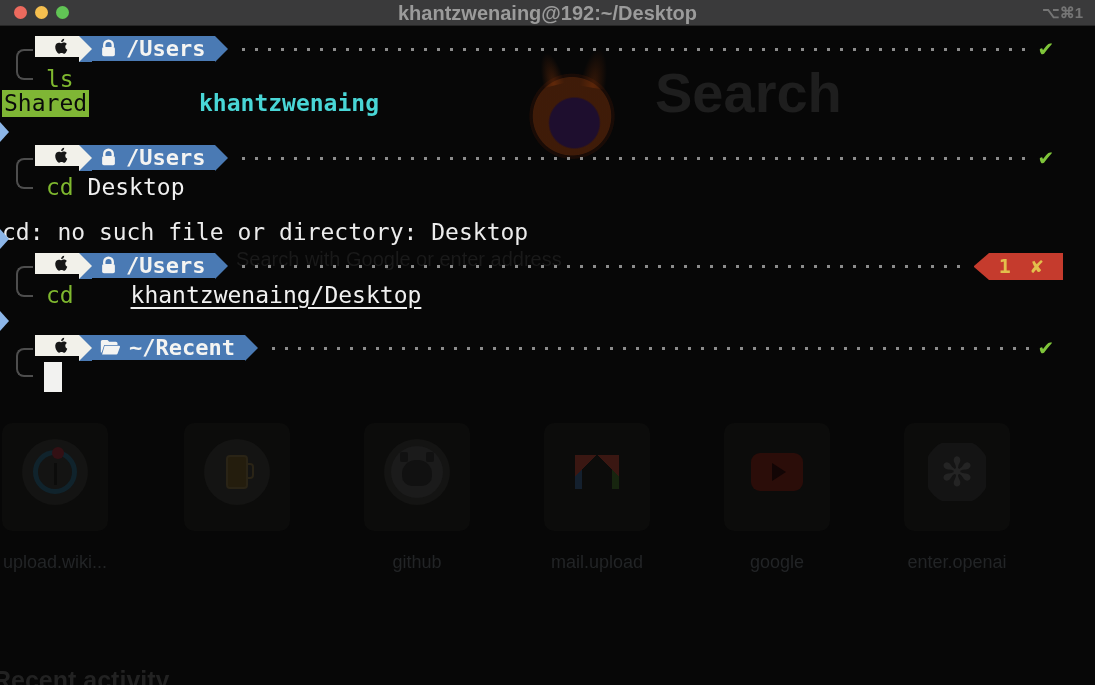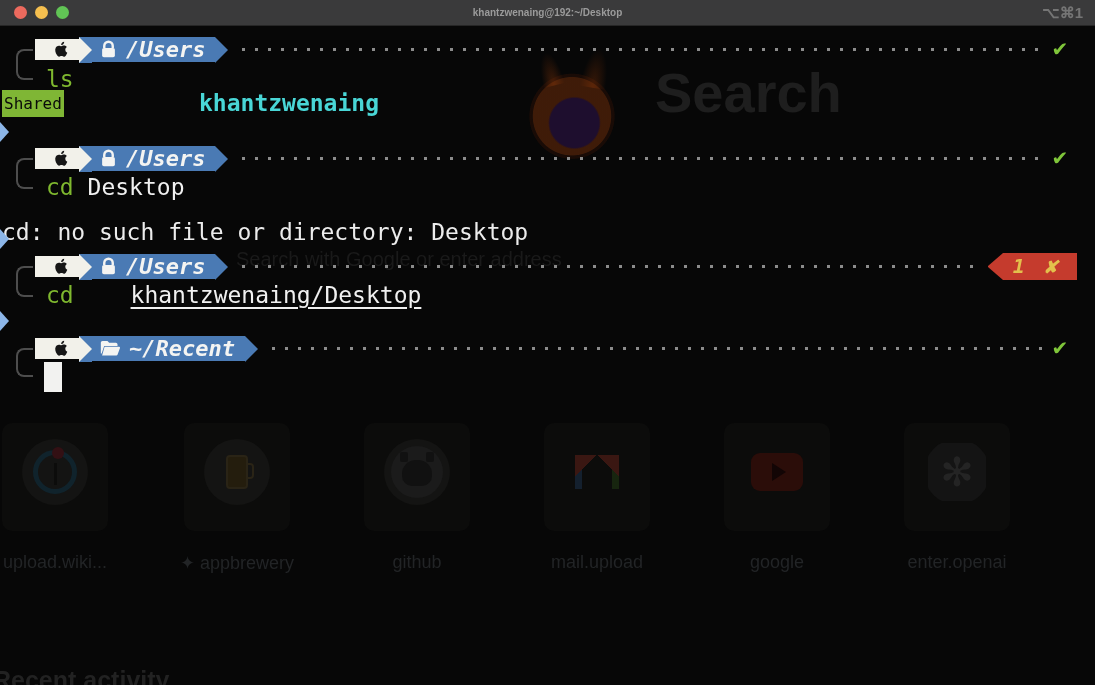--- a/index.html
+++ b/index.html
@@ -14,21 +14,21 @@
     background:#3a3a3b; border-bottom:1px solid #262626;
     display:flex; align-items:center;
   }
   .traffic { display:flex; gap:8px; margin-left:14px; }
   .light { width:13px; height:13px; border-radius:50%; }
   .light.red { background:#ec6a5e; }
   .light.yellow { background:#f5bf4f; }
   .light.green { background:#61c455; }
   .tb-title {
     position:absolute; left:0; right:0; text-align:center;
-    color:#9b9b9b; font-weight:bold; font-size:10px; line-height:26px;
+    color:#9b9b9b; font-weight:bold; font-size:20px; line-height:26px;
   }
   .tb-shortcut {
     position:absolute; right:12px; top:0; line-height:26px;
     color:#757575; font-weight:bold; font-size:15px;
   }
   
   .bg { position:absolute; top:26px; left:0; right:0; bottom:0; }
   .ff-logo {
     position:absolute; left:511px; top:32px; width:122px; height:112px;
     border-radius:50%;
@@ -79,21 +79,21 @@
   .g-gmail .vee { position:absolute; left:0; top:0; width:44px; height:22px;
     background:linear-gradient(135deg, #3a1712 48%, transparent 49%) left/50% 100% no-repeat,
                linear-gradient(225deg, #3a1712 48%, transparent 49%) right/50% 100% no-repeat; }
   .g-yt { width:52px; height:38px; border-radius:9px; background:#2b0d09; display:flex; align-items:center; justify-content:center; }
   .g-yt::after { content:""; border-left:14px solid #120505; border-top:9px solid transparent; border-bottom:9px solid transparent; margin-left:3px; }
   .g-openai { width:58px; height:58px; border-radius:12px; background:#141414; display:flex; align-items:center; justify-content:center; }
   .g-openai span { color:#242424; font-size:40px; line-height:1; }
   .tile.t-yt .circ, .tile.t-gmail .circ, .tile.t-openai .circ { background:transparent; }
   
   .term { position:absolute; inset:26px 0 0 0; font-family:"DejaVu Sans Mono", monospace; }
-  .prow { position:absolute; left:35px; right:18px; height:27px; display:flex; align-items:center;font-style:italic; }
+  .prow { position:absolute; left:35px; right:32px; height:27px; display:flex; align-items:flex-start; }
   .seg-white { background:#f2f1ea; display:flex; align-items:center; padding:0 8px 0 18px; }
   .arr-w { width:0; border-top:13.5px solid transparent; border-bottom:13.5px solid transparent; border-left:13px solid #f2f1ea; background:#4a7ab4; }
   .seg-blue { background:#4a7ab4; display:flex; align-items:center; gap:9px; padding:0 10px 0 8px;
     color:#f4f4f2; font-weight:bold; font-size:22px; }
   .arr-b { width:0; border-top:13.5px solid transparent; border-bottom:13.5px solid transparent; border-left:13px solid #4a7ab4; }
   .dots { flex:1; margin-left:7px; align-self:stretch;
     background-image:radial-gradient(circle, #8c8c8c 1.6px, transparent 1.9px);
     background-size:13px 27px; background-position:2px center; background-repeat:repeat-x; }
   .stat-ok { width:34px; text-align:center; color:#7fc53a; font-size:20px; font-weight:bold;
     font-family:"DejaVu Sans", sans-serif; line-height:27px; }
@@ -101,21 +101,21 @@
   .err-tip { width:0; border-top:13.5px solid transparent; border-bottom:13.5px solid transparent; border-right:15px solid #c53b2d; }
   .err-body { background:#c53b2d; color:#e3c04c; font-weight:bold; font-size:20px; line-height:27px; padding:0 16px 0 10px; letter-spacing:4px; }
   .apple-svg { width:18px; height:21px; fill:#161616; }
   .lock-svg { width:17px; height:19px; }
   .folder-svg { width:20px; height:17px; fill:#f4f4f2; }
   .bracket { position:absolute; left:16px; width:17px; border:2px solid #4d4d4d; border-right:none;
     border-radius:8px 0 0 8px; }
   .cmdline { position:absolute; left:46px; height:27px; line-height:27px; font-size:23px; color:#f0f0f0; white-space:pre; }
   .cmd-green { color:#7fb82f; }
   .outline { position:absolute; left:2px; height:27px; line-height:27px; font-size:23px; color:#ececec; white-space:pre; }
-  .shared-box { position:absolute; left:2px; height:27px; line-height:27px; font-size:16px;
+  .shared-box { position:absolute; left:2px; height:27px; line-height:27px; font-size:23px;
     background:#7fb635; color:#0a0a0a; padding:0 2px; }
   .cyan-user { position:absolute; left:199px; height:27px; line-height:27px; font-size:23px; color:#49d6d6; font-weight:bold; }
   .underlined { text-decoration:underline; text-underline-offset:4px;margin-left:43px; }
   .mark-tri { position:absolute; left:0; width:0; border-top:10px solid transparent; border-bottom:10px solid transparent; border-left:9px solid #8cb6e8; }
   .cursor { position:absolute; left:44px; top:336px; width:18px; height:30px; background:#f2f2f0; }
 </style>
 </head>
 <body>
 
 <div class="screen">
@@ -156,21 +156,20 @@
     </div>
     <div class="tile t-openai" style="left:904px">
       <div class="circ">
           <div class="g-openai">
             <span>✻</span>
           </div>
         </div>
     </div>
 
     <div class="tile-label" style="left:-35px">upload.wiki...</div>
-    <div class="tile-label" style="left:147px"><span>✦</span> <span>appbrewery</span></div>
     <div class="tile-label" style="left:327px">github</div>
     <div class="tile-label" style="left:507px">mail.upload</div>
     <div class="tile-label" style="left:687px">google</div>
     <div class="tile-label" style="left:867px">enter.openai</div>
 
     <div class="recent">Recent activity</div>
   </div>
 
   <div class="term">
 

